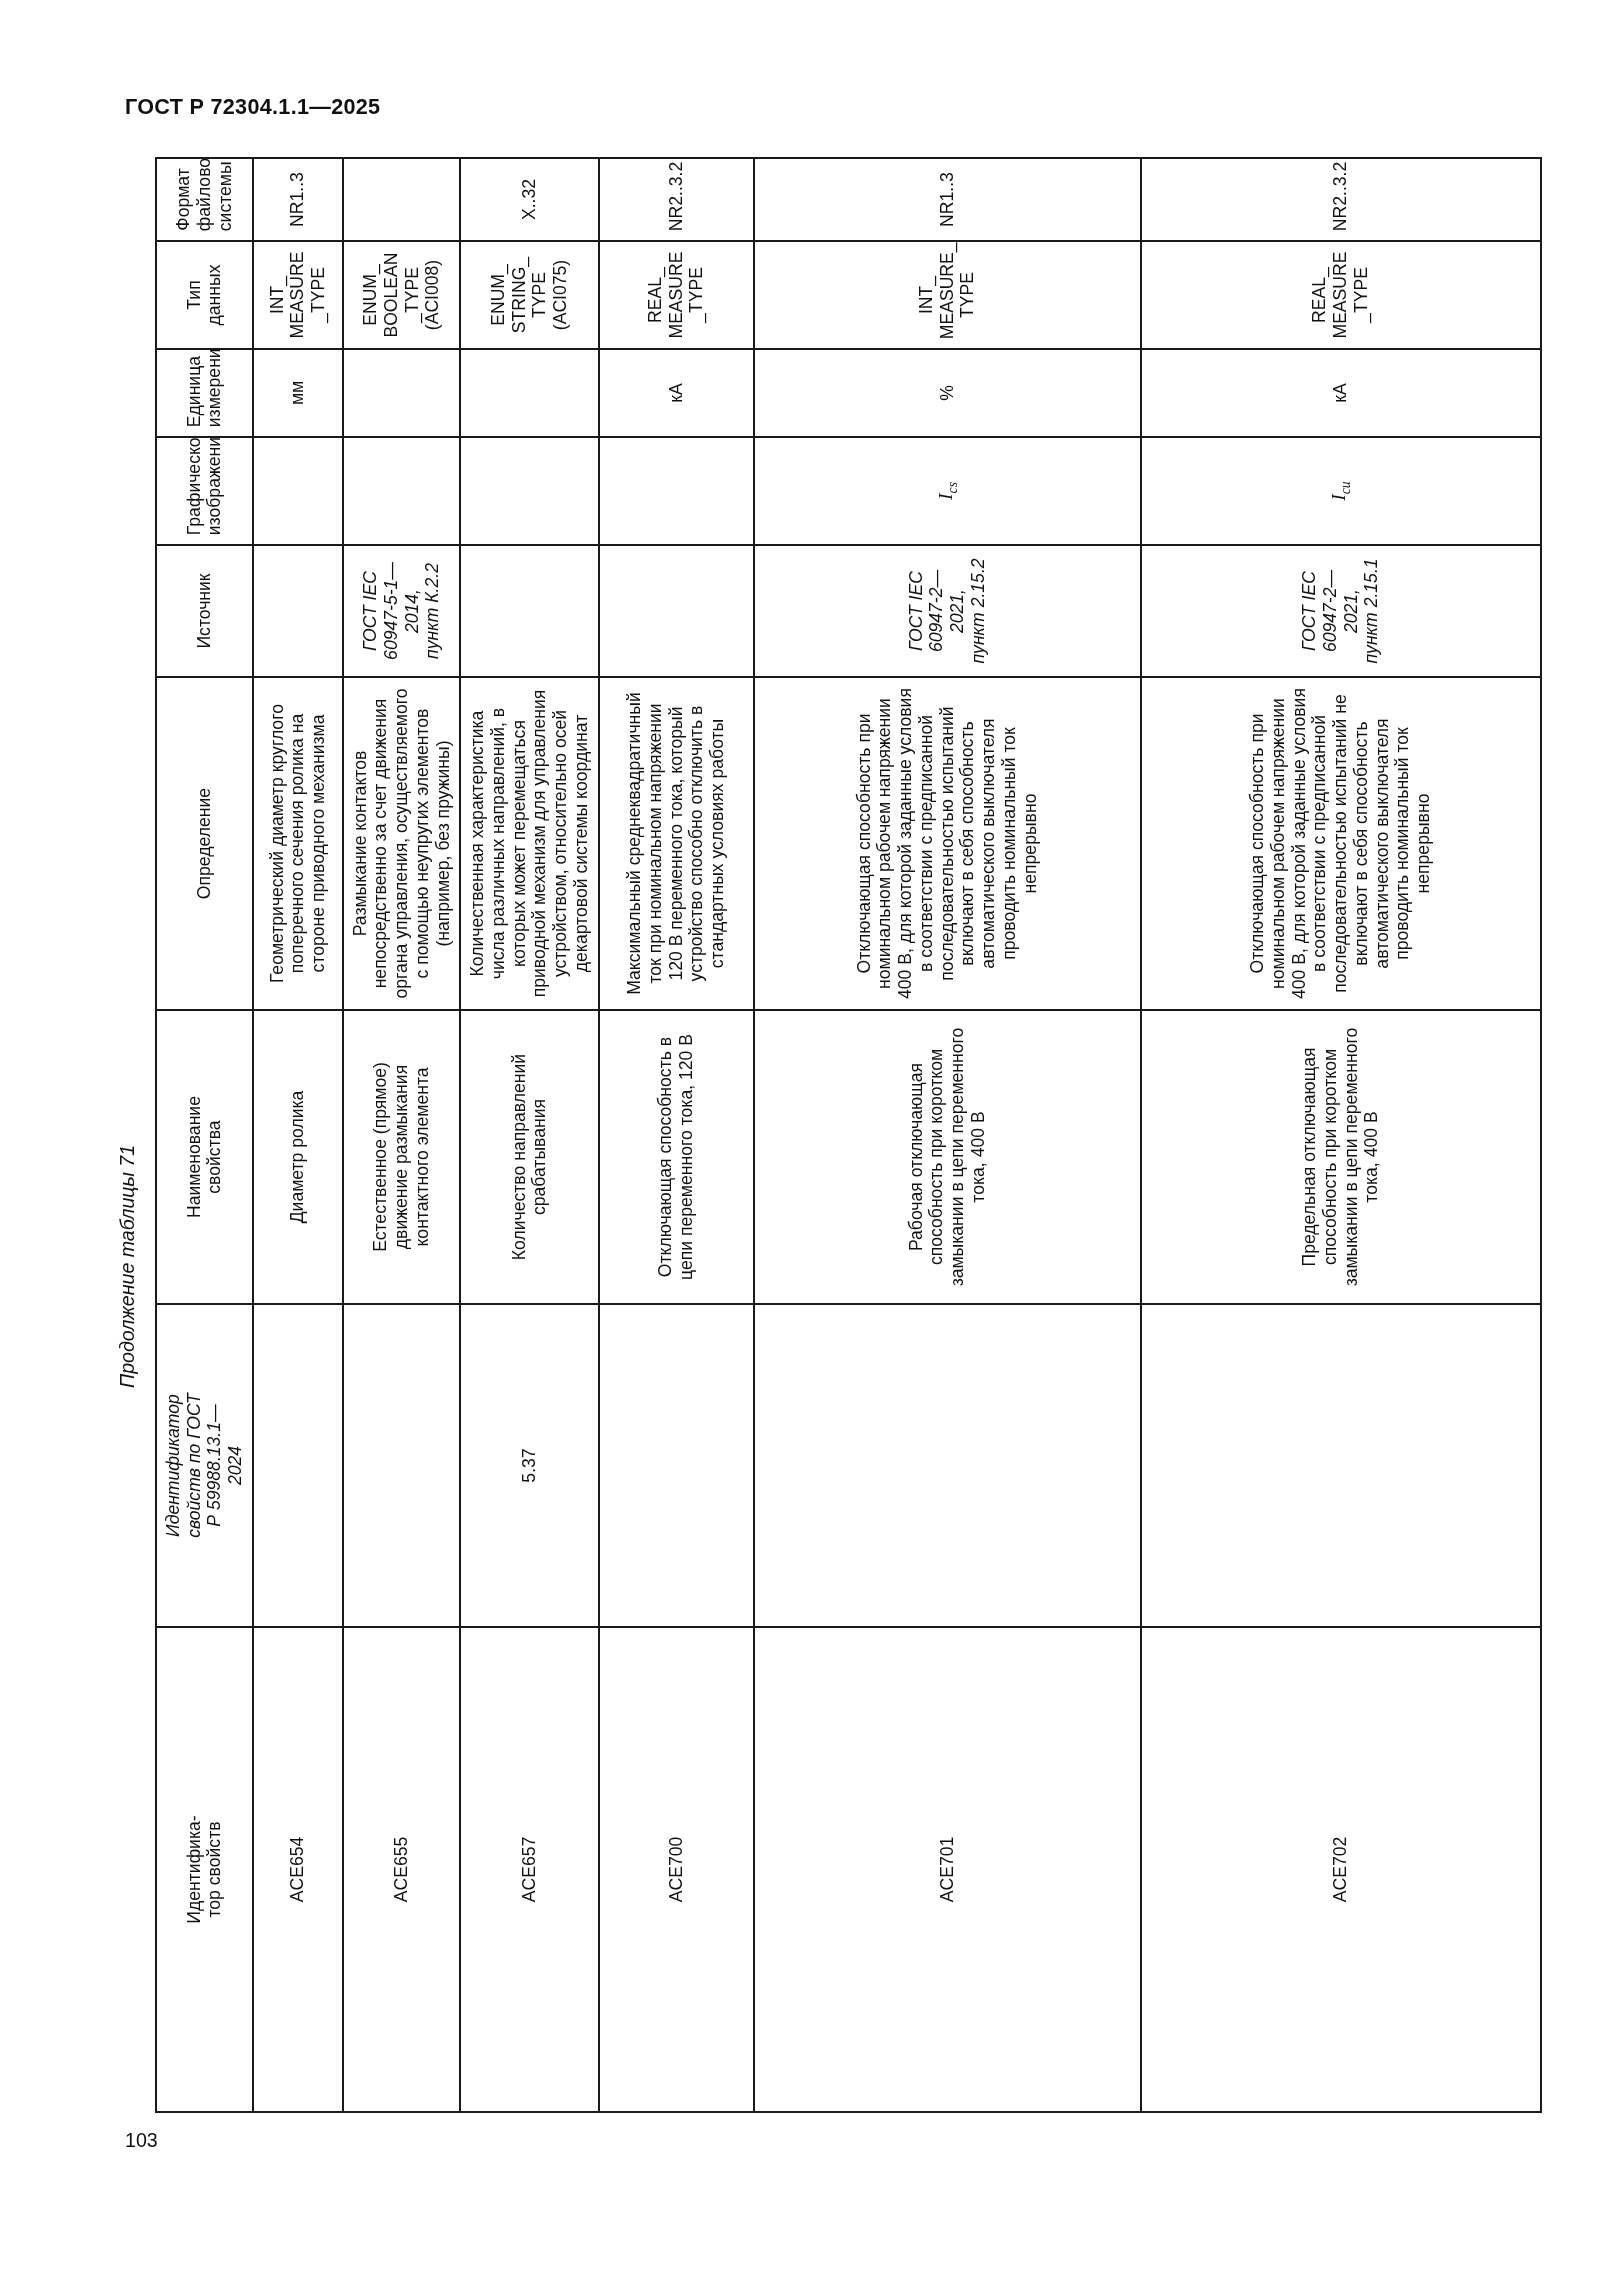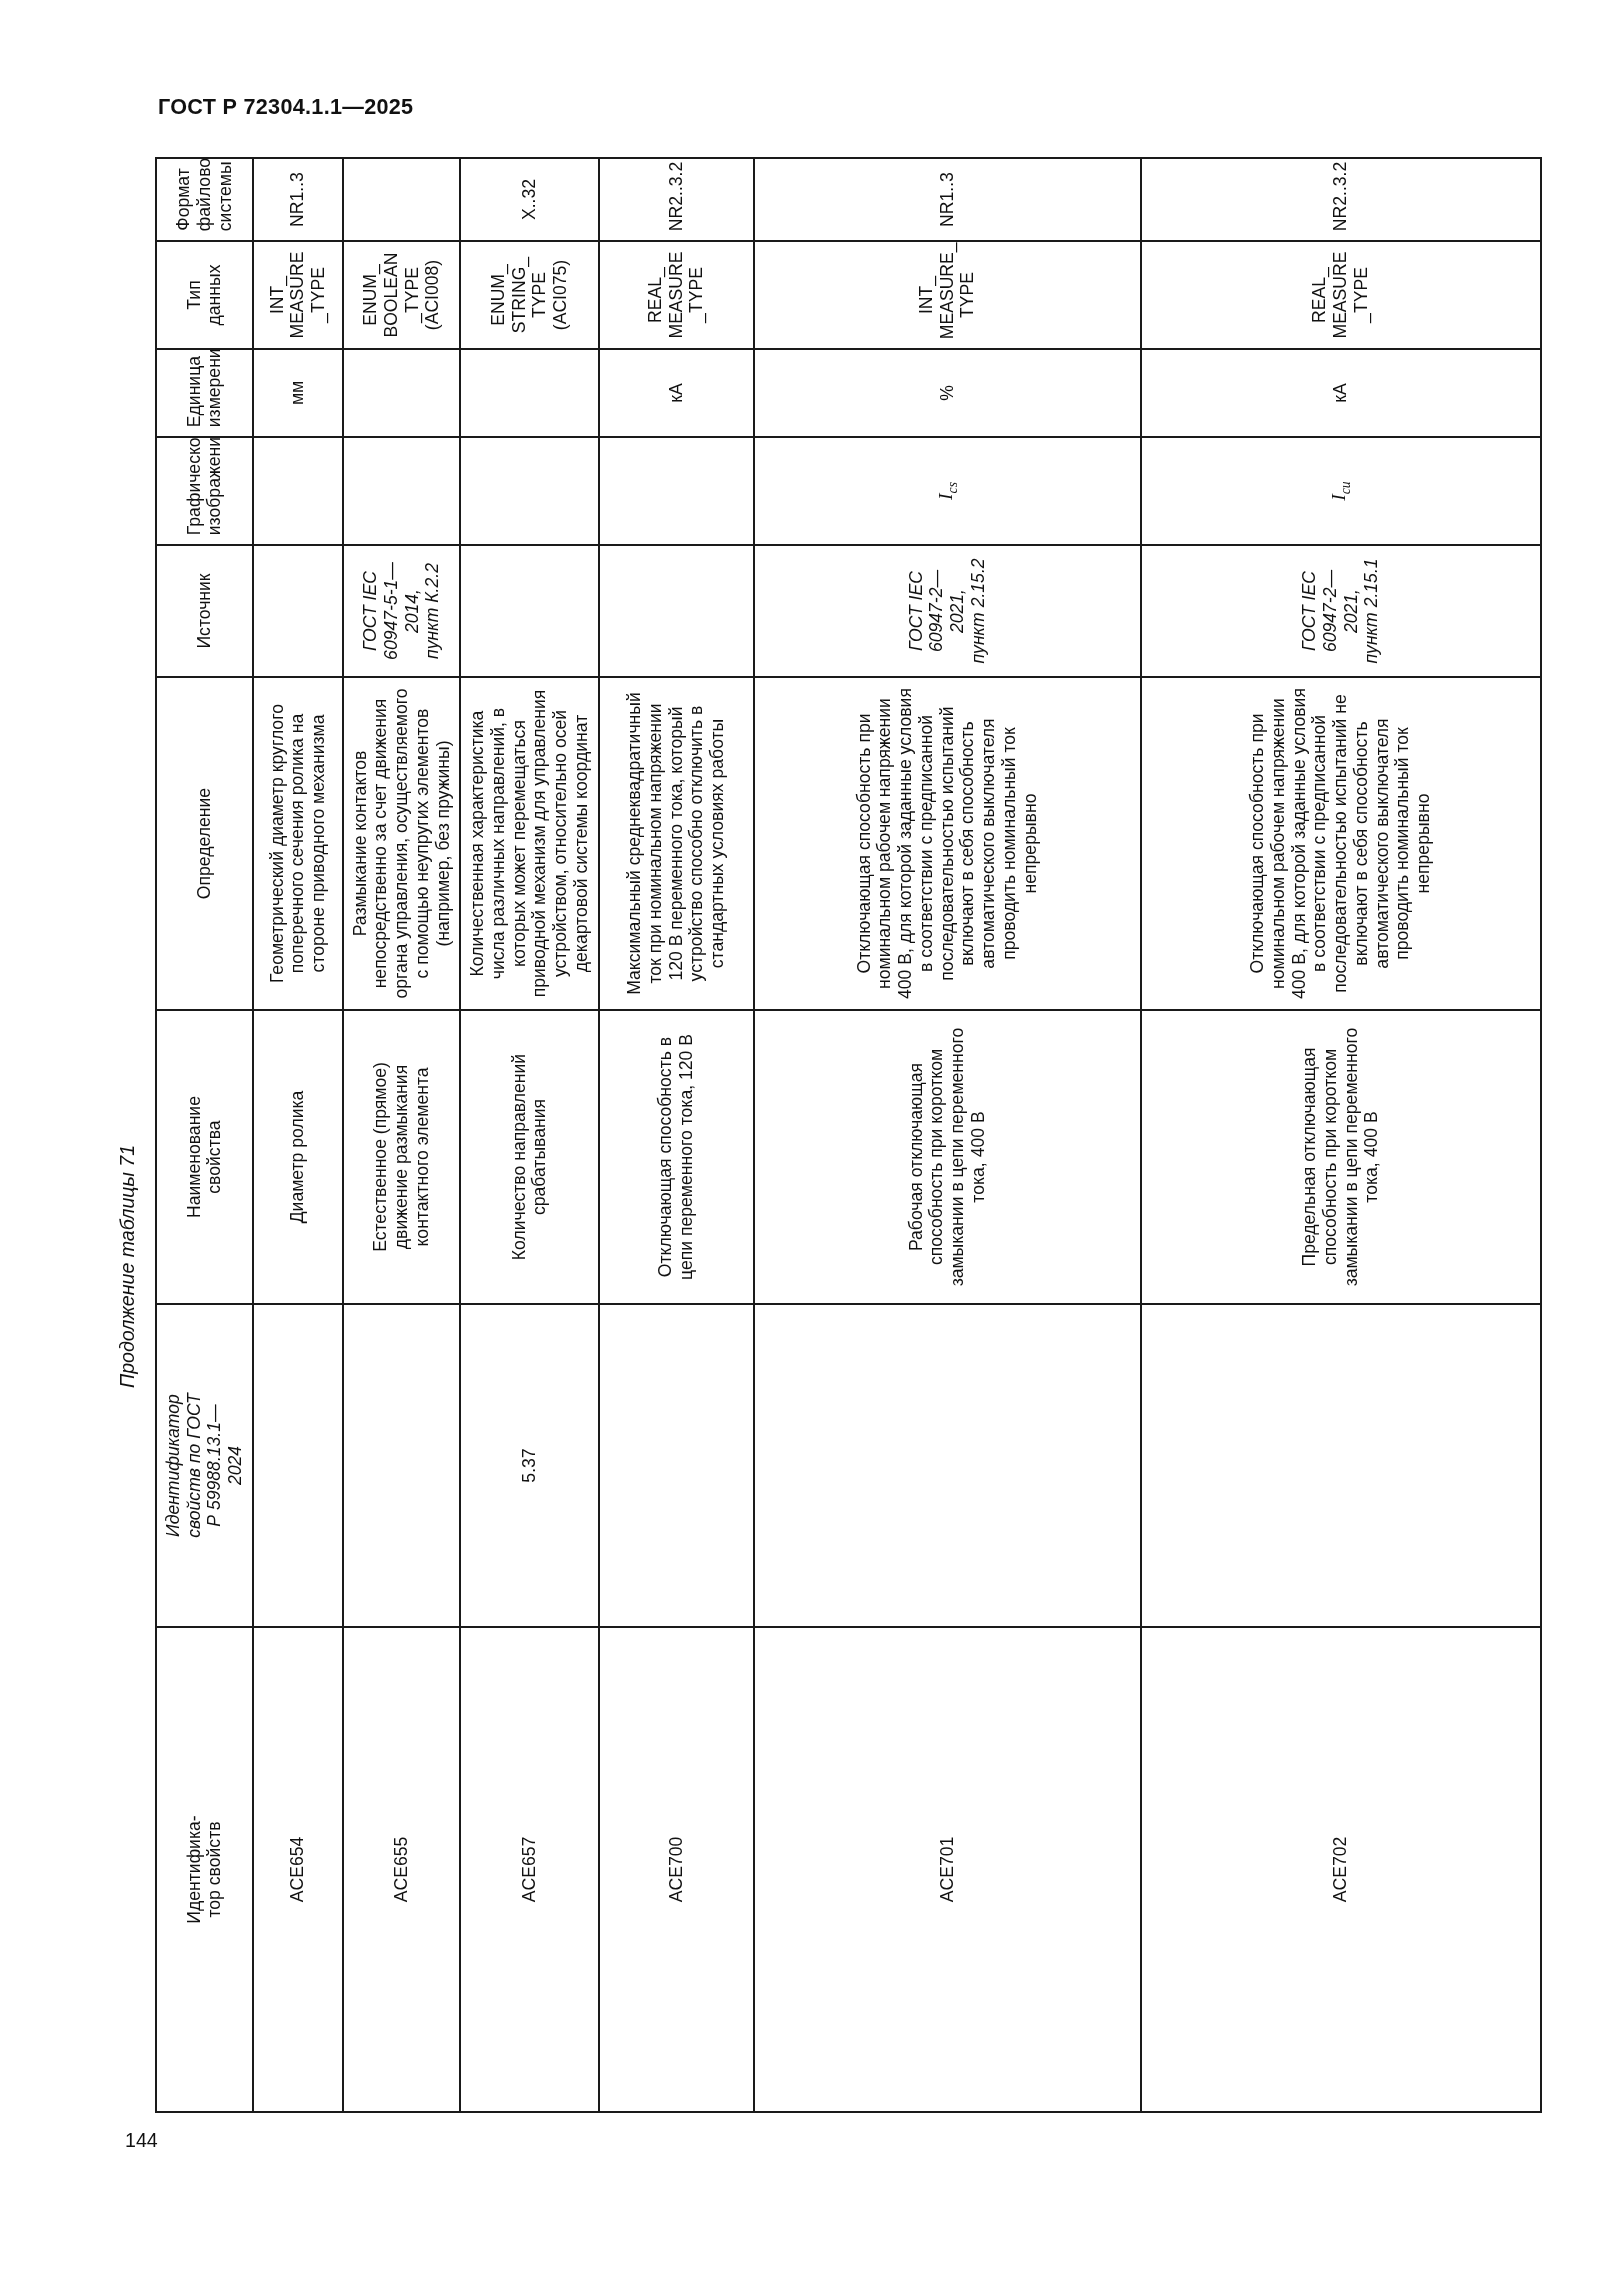--- a/index.html
+++ b/index.html
@@ -15,21 +15,20 @@
     font-family: "Liberation Sans", sans-serif;
     color: #111111;
   }
   .doc-header {
     position: absolute;
     left: 125px;
     top: 94px;
     font-size: 21.6px;
     font-weight: bold;
     letter-spacing: 0.3px;
-    margin-left: 33px;
   }
   .page-number {
     position: absolute;
     left: 125px;
     top: 2129px;
     font-size: 19.6px;
   }
   .table-caption {
     position: absolute;
     left: 116px;
@@ -226,14 +225,14 @@
       <td>кА</td>
       <td class="pre">REAL_
 MEASURE
 _TYPE</td>
       <td>NR2..3.2</td>
     </tr>
   </tbody>
     </table>
 </div>
 
-<div class="page-number">144</div>
+<div class="page-number">103</div>
 
 
 </body></html>

